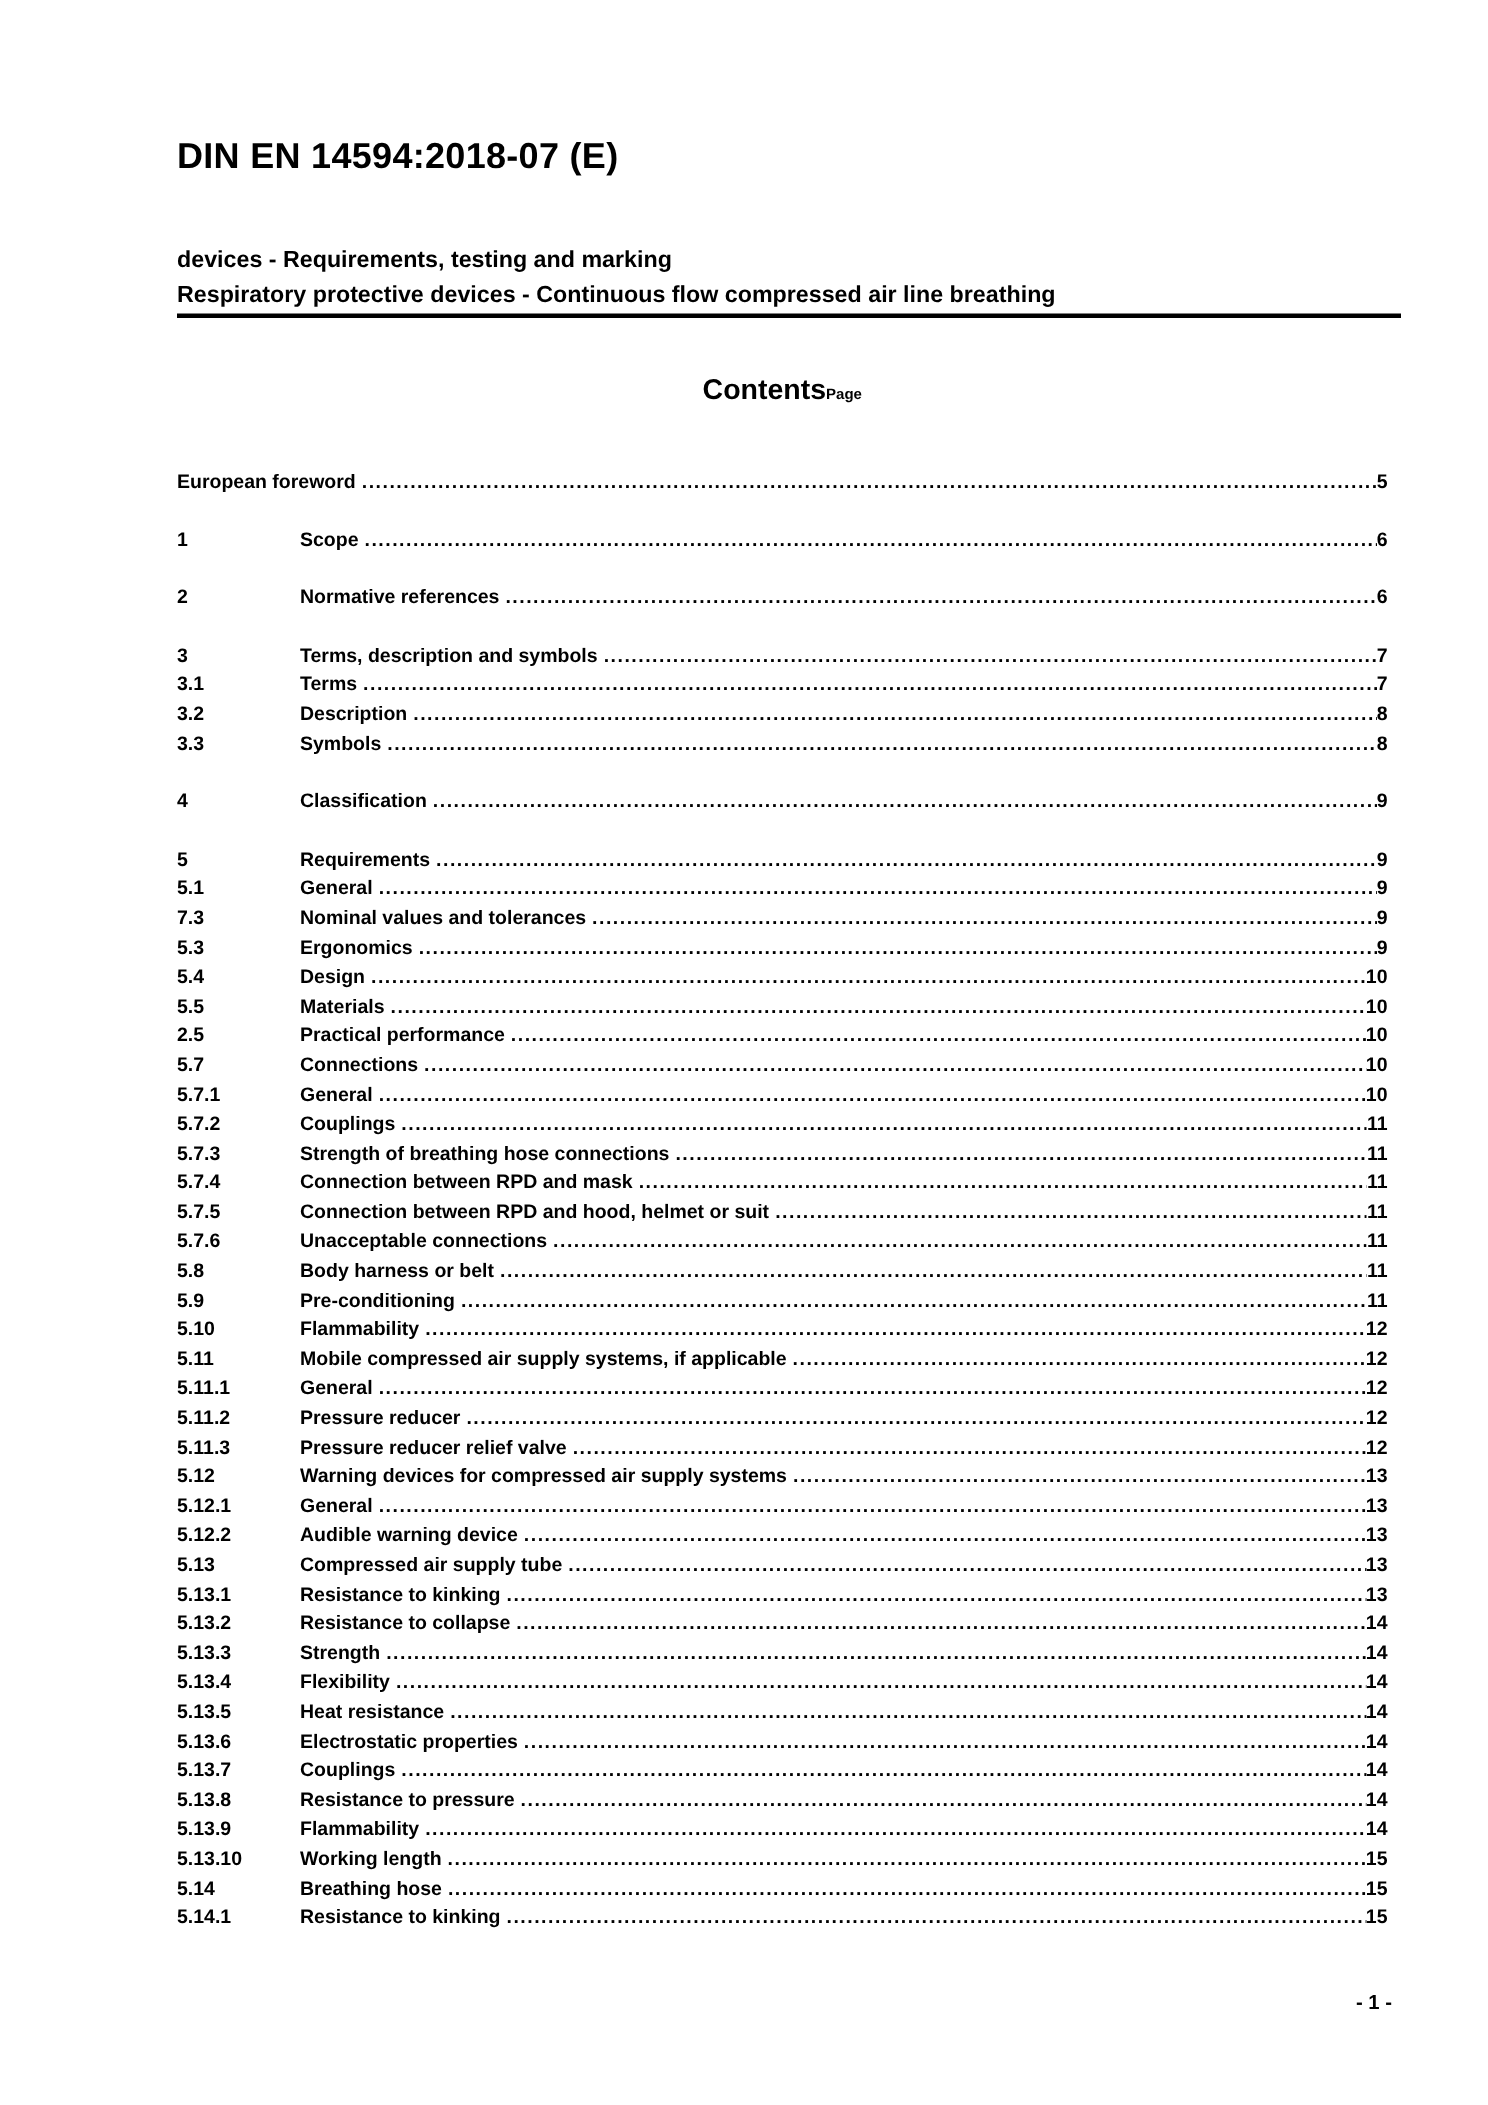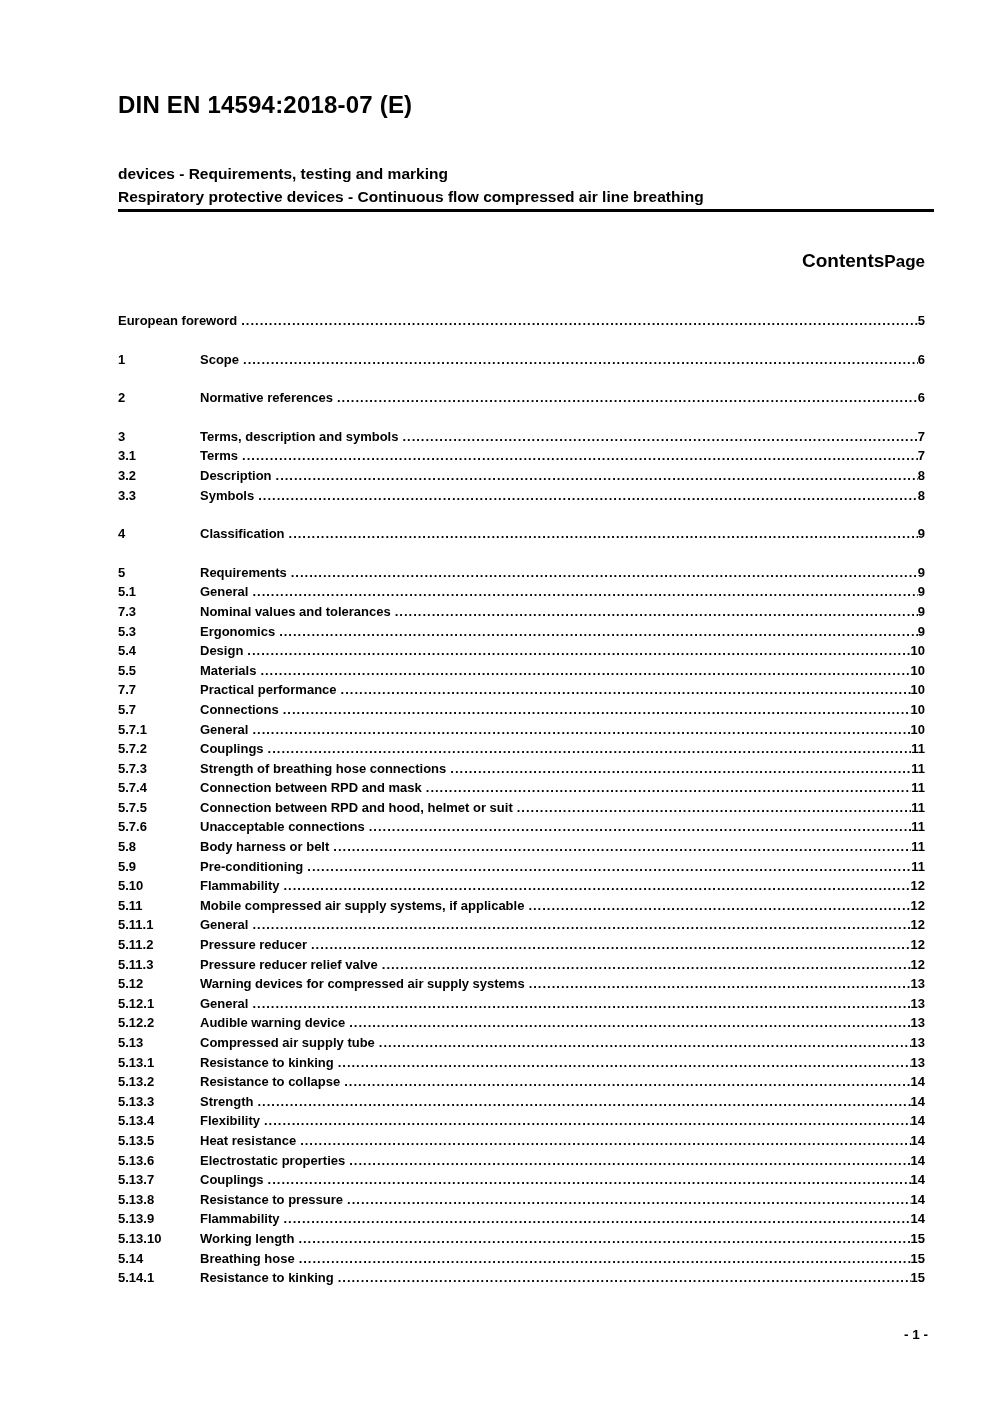--- a/index.html
+++ b/index.html
@@ -46,25 +46,25 @@
     left: 0;
     width: 816px;
     border-top: 3px solid #000;
   }
   .contents-head {
     position: absolute;
     top: 250px;
     left: 0;
     width: 807px;
     display: flex;
-    justify-content: flex-end;
+    justify-content: center;
     align-items: baseline;
   }
   .contents-title { font-size: 19px; }
-  .page-label { font-size: 17px; }
+  .page-label { font-size: 10px; }
   .toc {
     position: absolute;
     top: 311px;
     left: 0;
     width: 807px;
     font-size: 13px;
   }
   .toc-group { margin-top: 19px; }
   .toc-group:first-child { margin-top: 0; }
   .toc-row {
@@ -199,21 +199,21 @@
           <span class="toc-leader">................................................................................................................................................................................................................................................................................................................................................................................................................</span>
           <span class="toc-page">10</span>
         </div>
         <div class="toc-row">
           <span class="toc-num">5.5</span>
           <span class="toc-title">Materials</span>
           <span class="toc-leader">................................................................................................................................................................................................................................................................................................................................................................................................................</span>
           <span class="toc-page">10</span>
         </div>
         <div class="toc-row">
-          <span class="toc-num">7.7</span>
+          <span class="toc-num">2.5</span>
           <span class="toc-title">Practical performance</span>
           <span class="toc-leader">................................................................................................................................................................................................................................................................................................................................................................................................................</span>
           <span class="toc-page">10</span>
         </div>
         <div class="toc-row">
           <span class="toc-num">5.7</span>
           <span class="toc-title">Connections</span>
           <span class="toc-leader">................................................................................................................................................................................................................................................................................................................................................................................................................</span>
           <span class="toc-page">10</span>
         </div>

